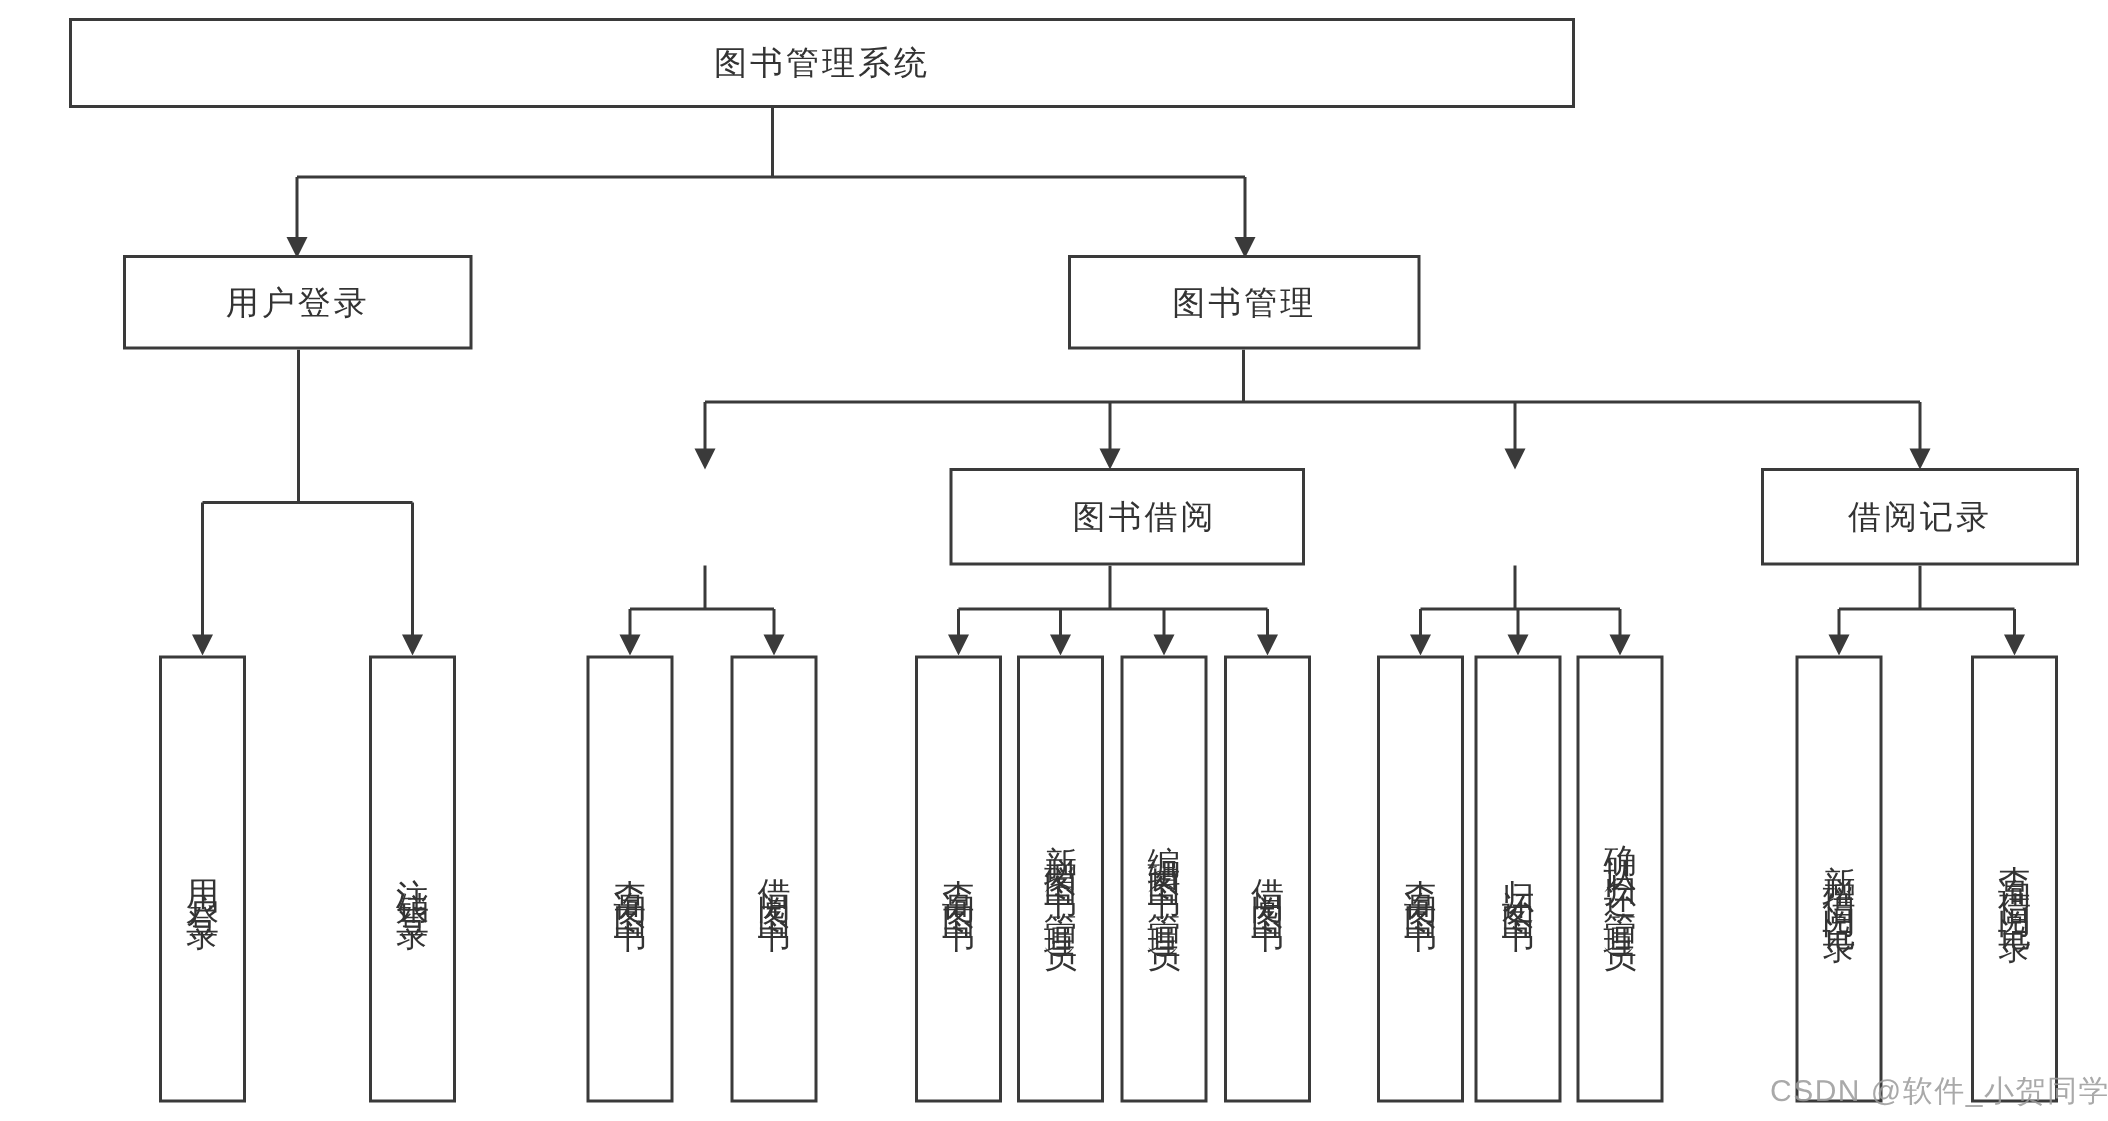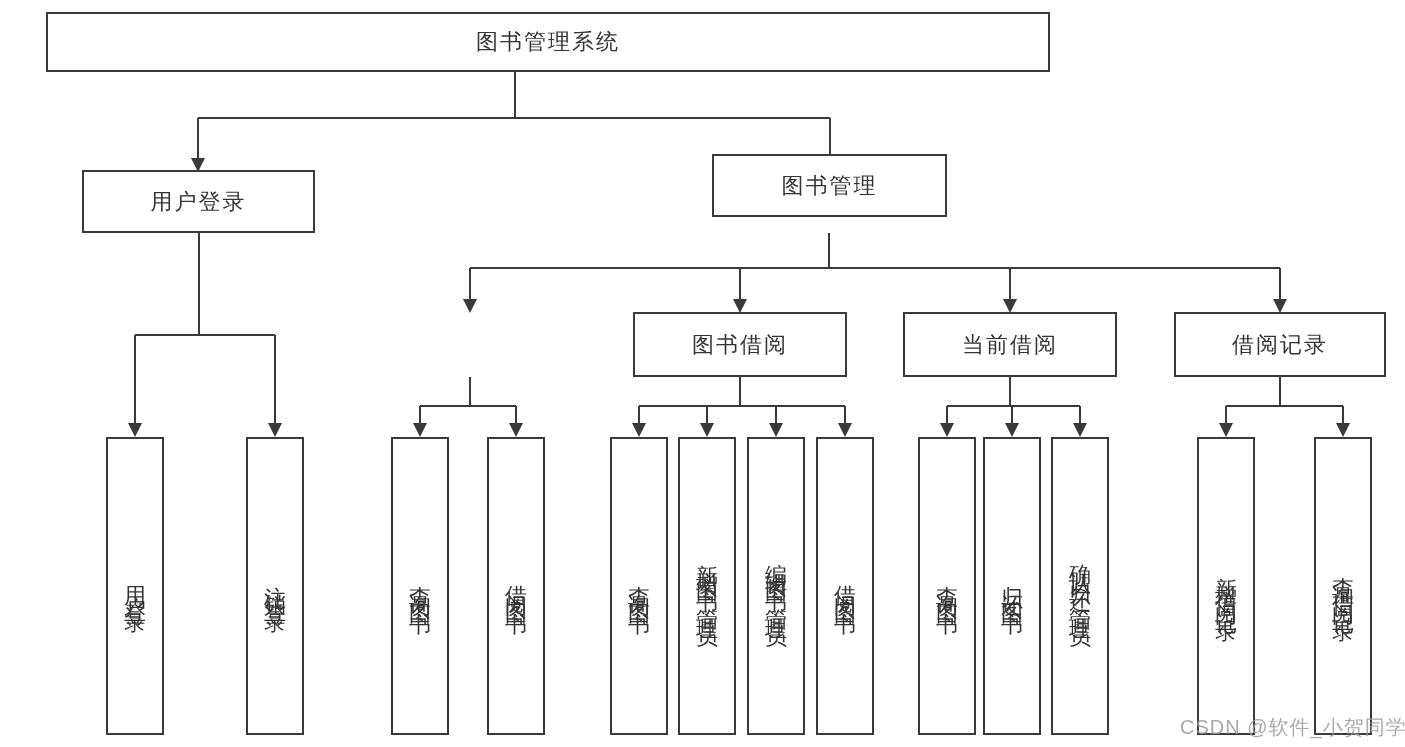--- a/index.html
+++ b/index.html
@@ -68,29 +68,26 @@
     </g>
   </svg>
 
   <div class="node h" style="left:14px;top:12px;width:1000px;height:56px;margin-left:32px;">
     <span>图书管理系统</span>
   </div>
 
   <div class="node h" style="left:82px;top:170px;width:229px;height:59px;">
     <span>用户登录</span>
   </div>
-  <div class="node h" style="left:712px;top:154px;width:231px;height:59px;">
+  <div class="node h" style="left:712px;top:170px;width:231px;height:59px;">
     <span>图书管理</span>
   </div>
 
-  <div class="node h" style="left:633px;top:312px;width:210px;height:61px;">
+  <div class="node h" style="left:633px;top:312px;width:210px;height:61px;padding-left:23px;">
     <span>图书借阅</span>
-  </div>
-  <div class="node h" style="left:903px;top:312px;width:210px;height:61px;">
-    <span>当前借阅</span>
   </div>
   <div class="node h" style="left:1174px;top:312px;width:208px;height:61px;">
     <span>借阅记录</span>
   </div>
 
   <div class="node leaf" style="left:106px;top:437px;width:54px;height:294px;">
     <span>用户登录</span>
   </div>
   <div class="node leaf" style="left:246px;top:437px;width:54px;height:294px;">
     <span>注销登录</span>

